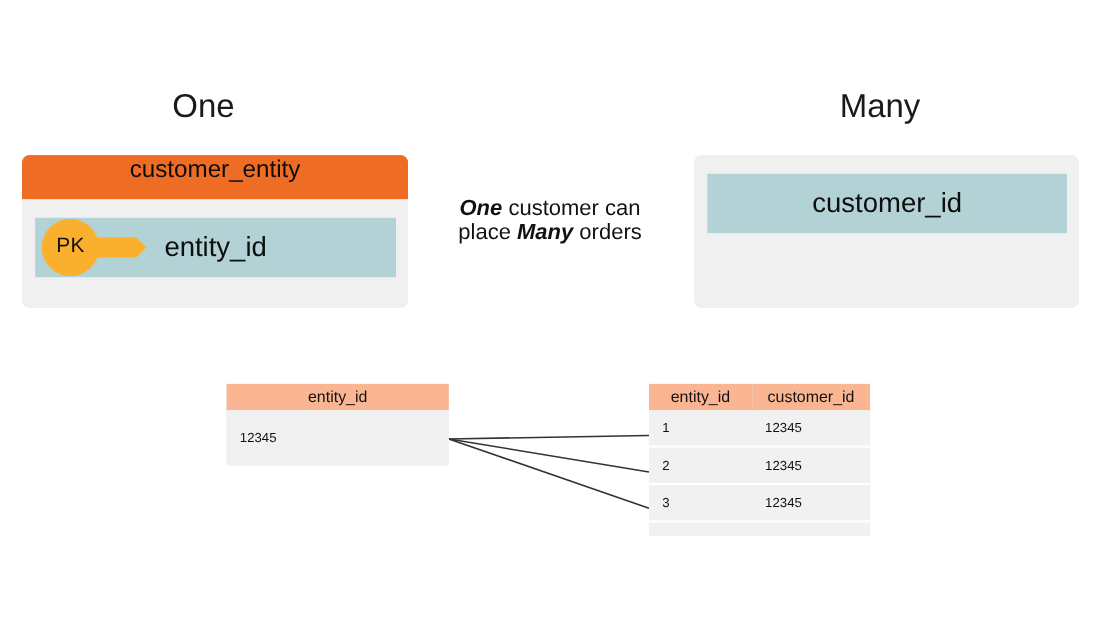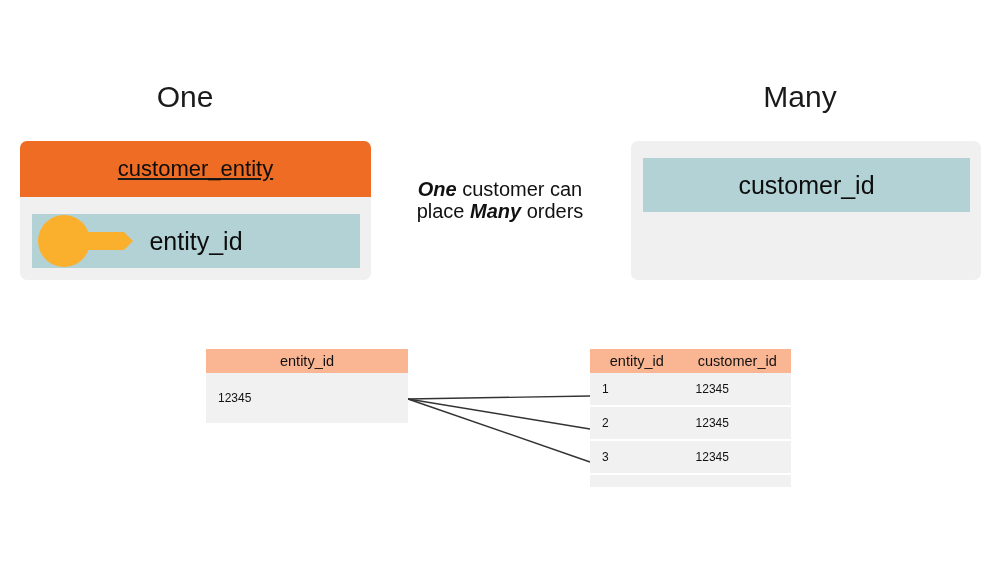--- a/index.html
+++ b/index.html
@@ -37,26 +37,25 @@
   .entity-card {
     position: absolute;
     background: #f0f0f0;
     border-radius: 7px;
     overflow: hidden;
   }
   #entity-card-customer { left: 20px;  top: 141px; width: 351px; height: 139px; }
   #entity-card-order    { left: 631px; top: 141px; width: 350px; height: 139px; }
 
   .entity-header {
-    height: 56px;
+    height: 40px;
     background: #ee6c23;
     display: flex;
-    align-items: center;
+    align-items: flex-start;
     justify-content: center;
-    text-decoration: underline;
   }
   .entity-header-text {
     font-size: 22px;
     line-height: 26px;
     color: #0d0d0d;
     white-space: nowrap;
   }
 
   .entity-body {
     height: 91px;
@@ -192,20 +191,21 @@
     <div class="entity-body">
       <div class="entity-field">
         <span class="entity-field-text">entity_id</span>
 
         <span class="pk-key">
           <svg width="104" height="52" viewBox="0 0 104 52" xmlns="http://www.w3.org/2000/svg">
             <circle cx="32" cy="26" r="26" fill="#fbb02d"></circle>
             <path d="M50 17 H92 L101 26 L92 35 H50 L44 30 L38 35 L32 30 L26 35 L20 30 L14 35 V17 Z" fill="#fbb02d"></path>
           </svg>
         </span>
+        <span class="pk-label">PK</span>
       </div>
     </div>
   </div>
 
   <div class="entity-card" id="entity-card-order">
     <div class="entity-body">
       <div class="entity-field">
         <span class="entity-field-text">customer_id</span>
       </div>
     </div>

